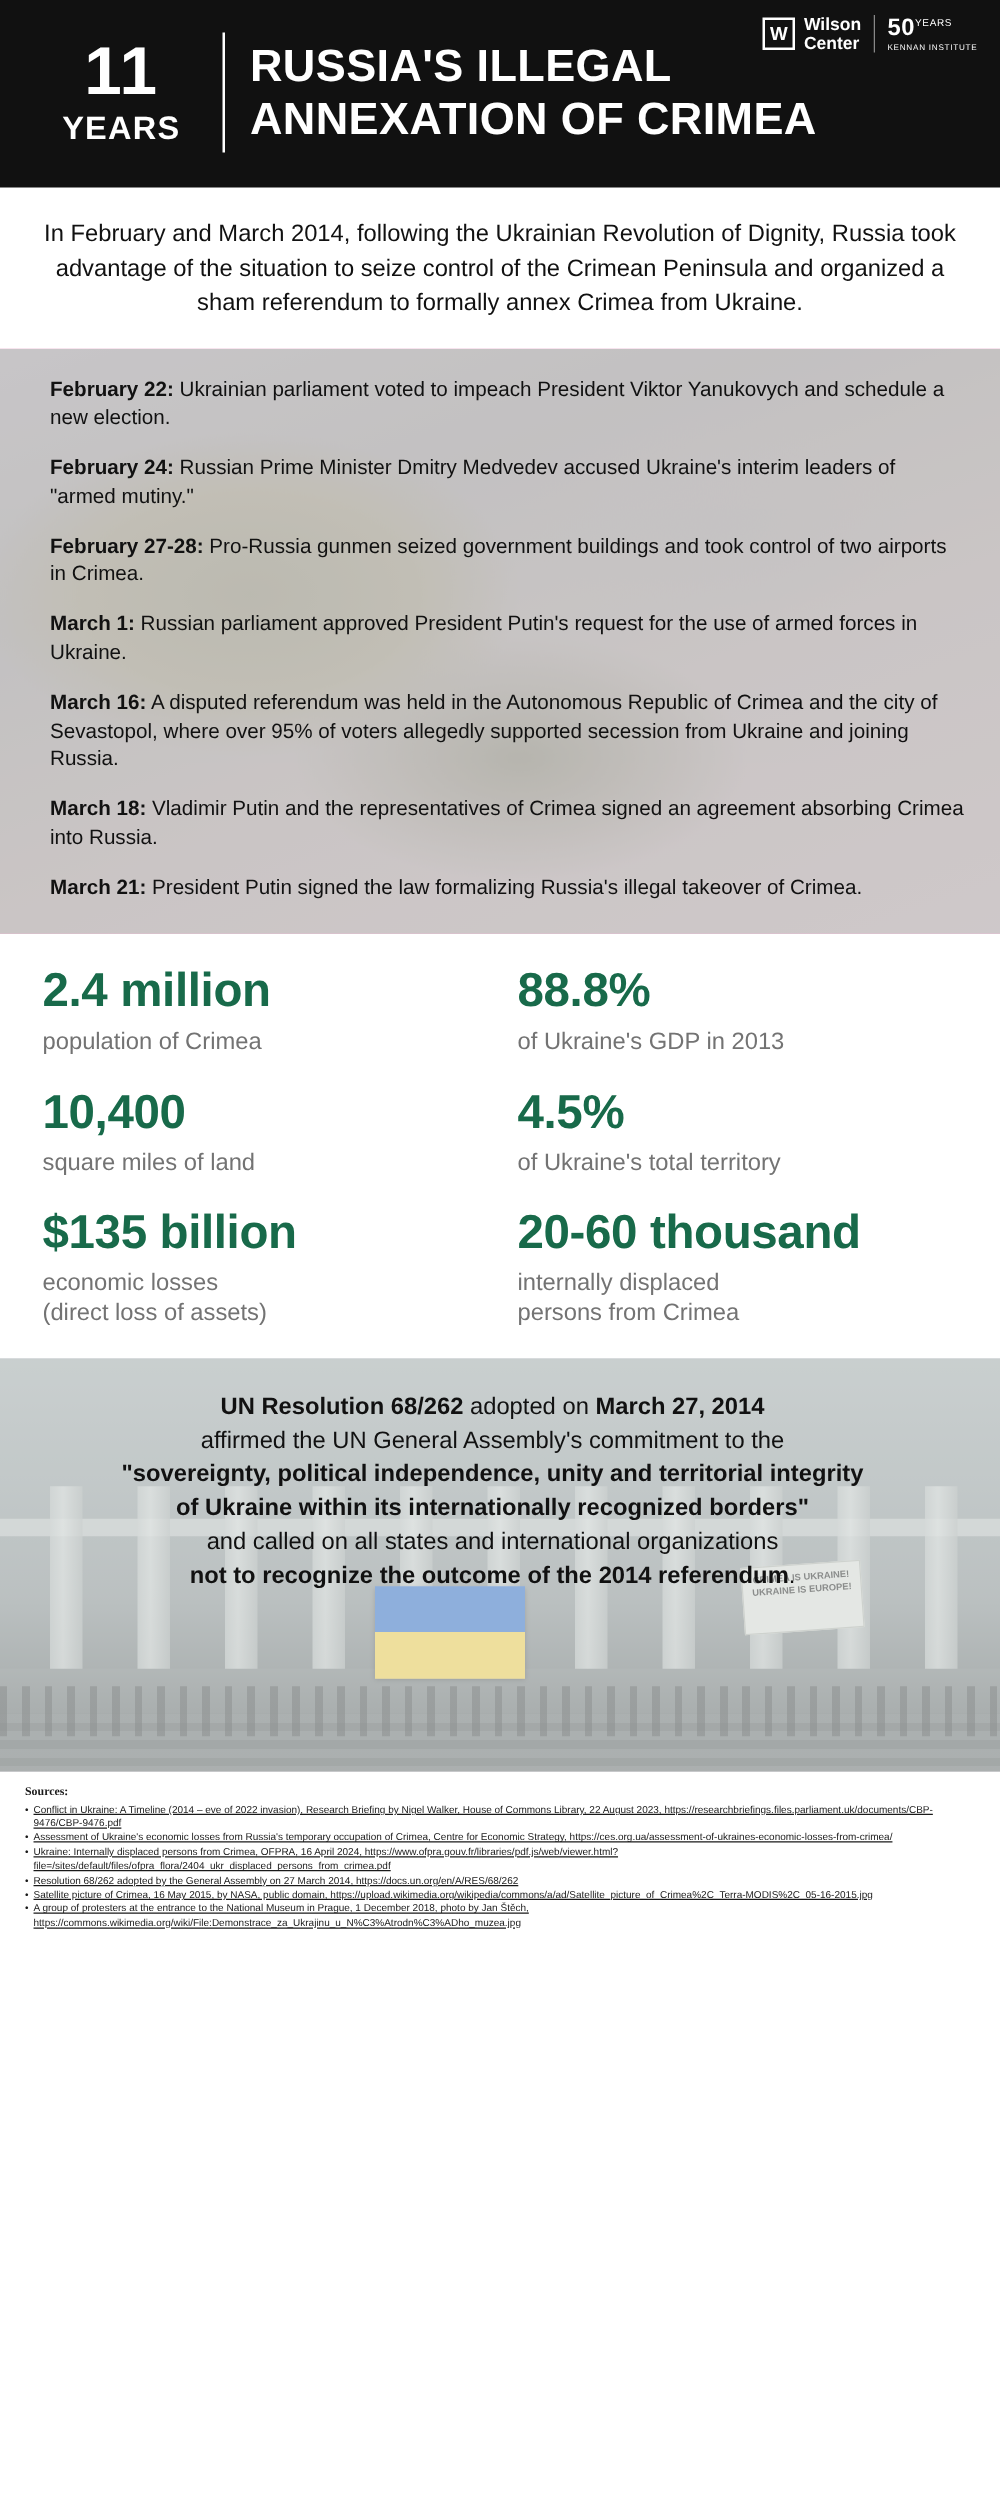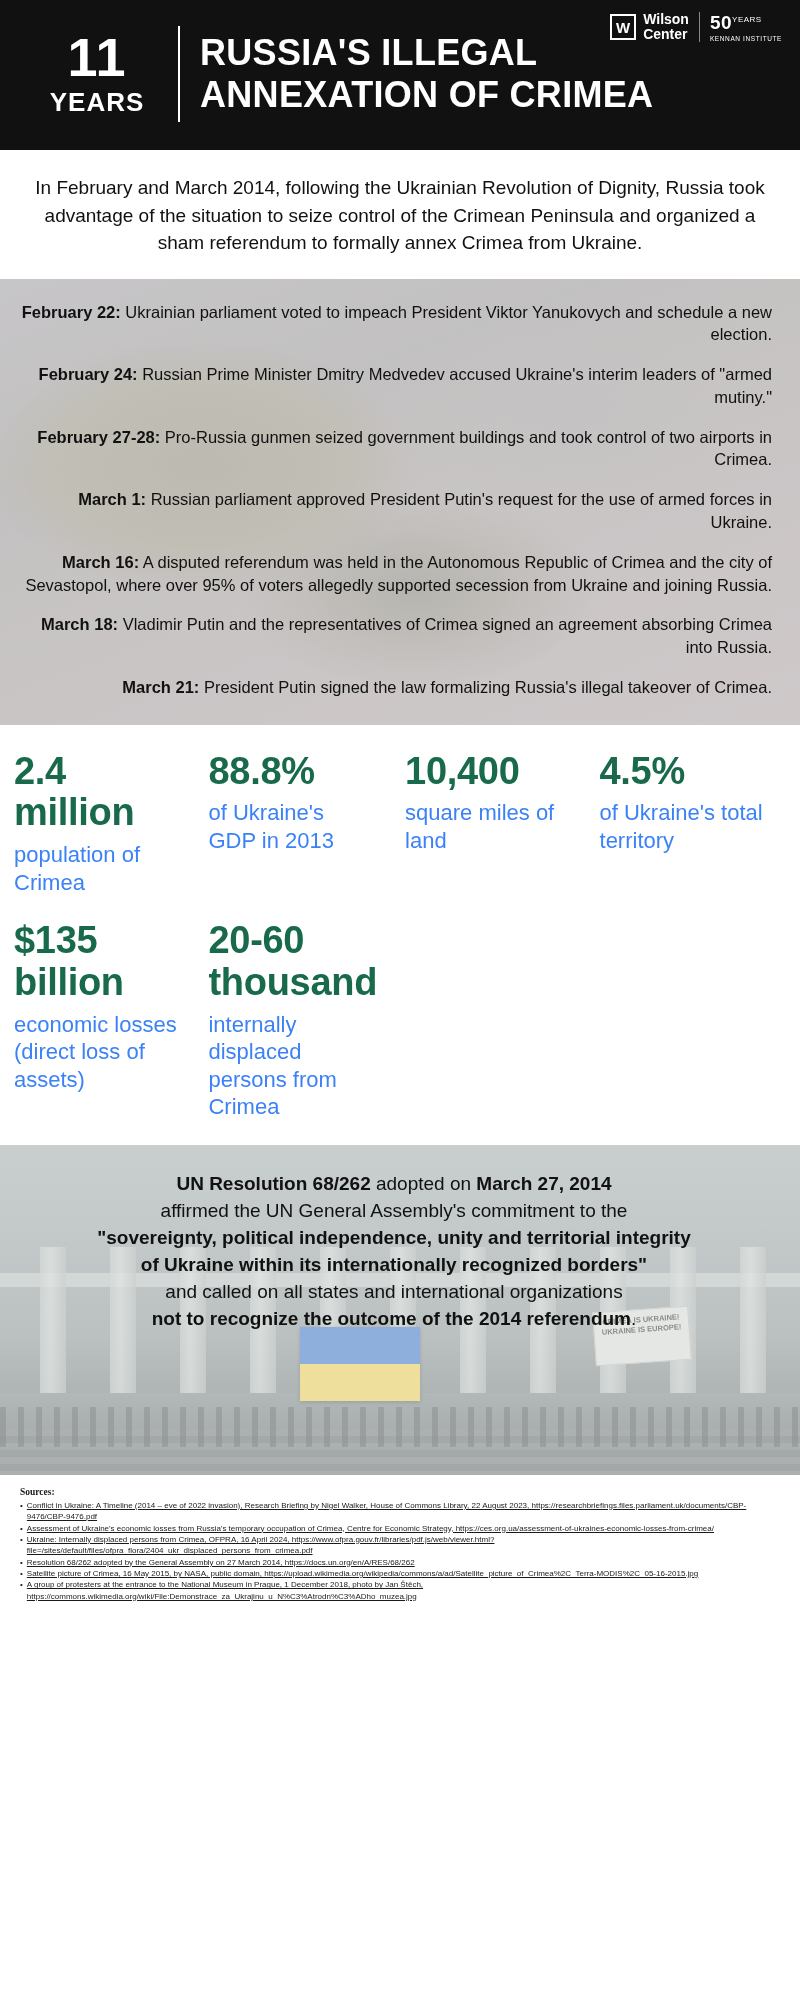--- a/index.html
+++ b/index.html
@@ -83,24 +83,23 @@
     padding: 24px 34px 22px 34px;
     text-align: center;
     font-size: 19px;
     line-height: 1.45;
     color: #111;
   }
 
   
   .timeline {
     position: relative;
-    padding: 22px 28px 26px 15px;
+    padding: 22px 28px 26px 40px;
     background: #f9a8d4;
     overflow: hidden;
-    text-align: right;
   }
   .timeline-bg {
     position: absolute;
     inset: 0;
     background:
       radial-gradient(ellipse 300px 180px at 25% 42%, #7e8f6a 0%, #8f9b78 45%, rgba(150,160,140,0) 72%),
       radial-gradient(ellipse 260px 140px at 52% 70%, #6f8063 0%, rgba(130,145,115,0) 70%),
       radial-gradient(ellipse 220px 120px at 72% 30%, #9aa7a2 0%, rgba(160,170,165,0) 70%),
       linear-gradient(160deg, #9fb0ad 0%, #93a39b 30%, #a8b0a6 60%, #b5b8b4 100%);
     opacity: 0.75;
@@ -114,38 +113,38 @@
     font-size: 16.5px;
     line-height: 1.38;
     margin-bottom: 17px;
     color: #111;
   }
   .tl-item:last-child { margin-bottom: 0; }
   .tl-date { font-weight: bold; }
 
   
   .stats {
-    padding: 26px 34px 24px 14px;
+    padding: 26px 34px 24px 34px;
     display: grid;
-    grid-template-columns: 1fr 1fr 1fr 1fr;
+    grid-template-columns: 1fr 1fr;
     column-gap: 28px;
     row-gap: 24px;
   }
   .stat-num {
     color: #186a4a;
     font-size: 38px;
     font-weight: bold;
     line-height: 1.1;
     letter-spacing: -0.3px;
   }
   .stat-label {
-    font-size: 22px;
+    font-size: 19px;
     line-height: 1.25;
     margin-top: 7px;
-    color: #3b82f6;
+    color: #737373;
   }
 
   
   .resolution {
     position: relative;
     min-height: 330px;
     overflow: hidden;
     background: #6f7a80;
   }
   .photo-bg {

